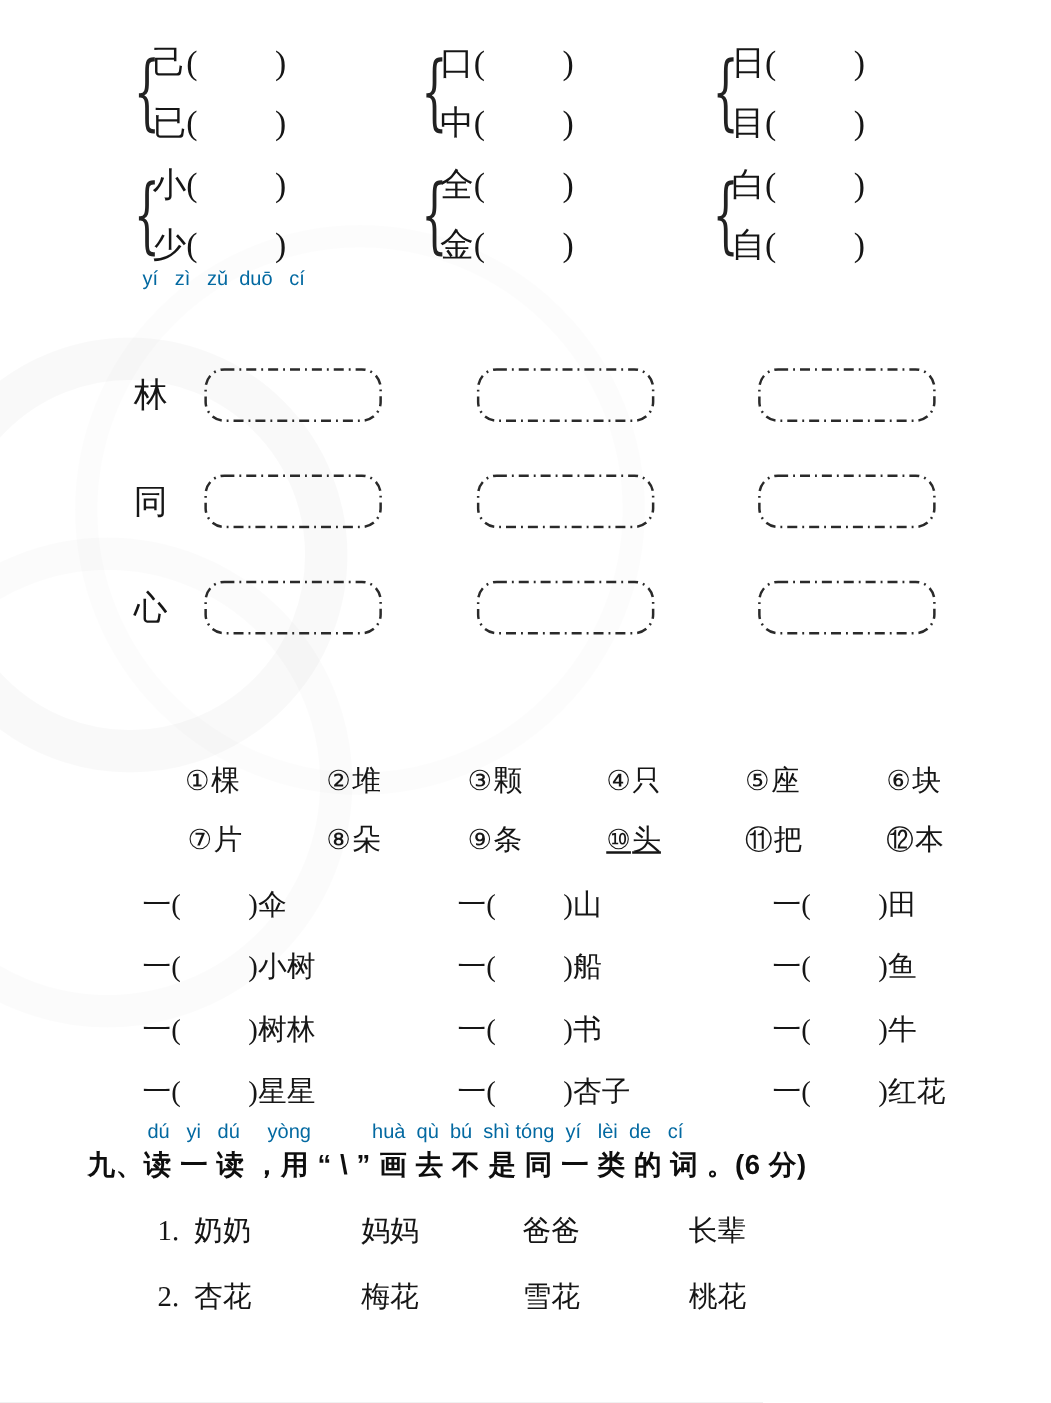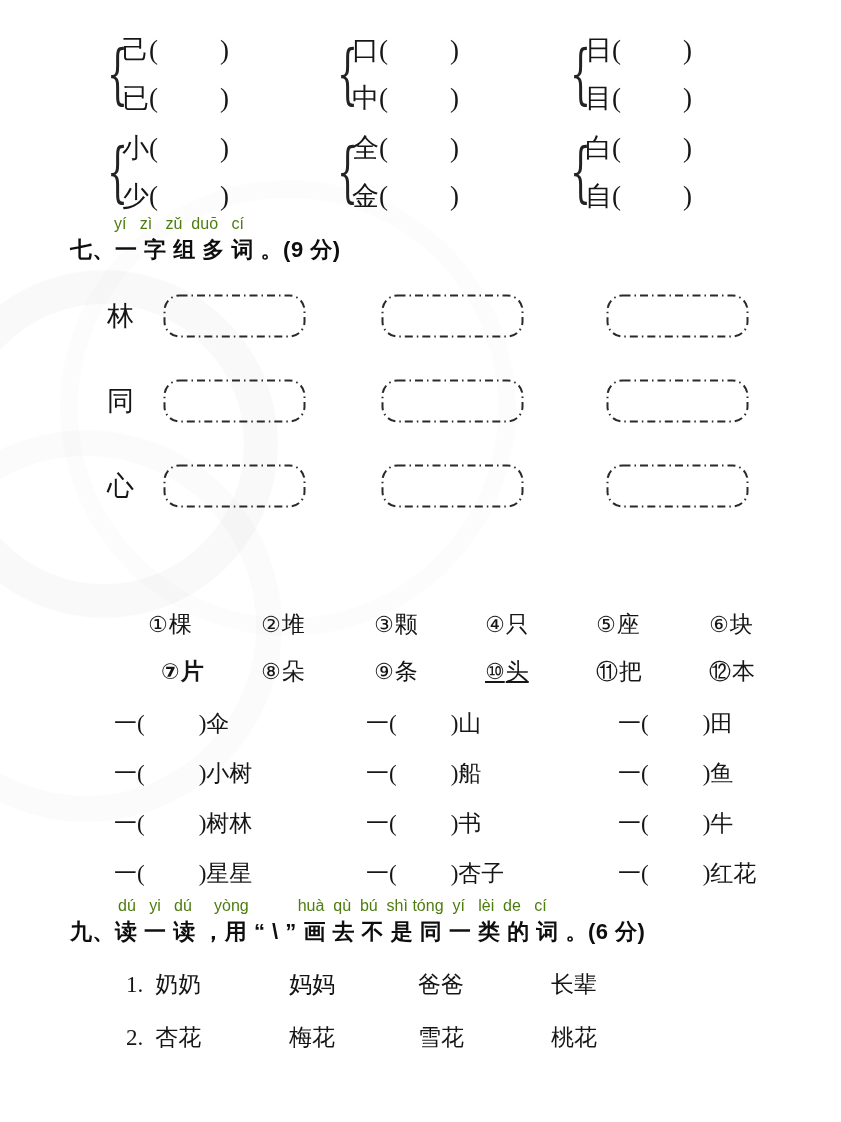--- a/index.html
+++ b/index.html
@@ -21,21 +21,21 @@
     font-size:66px; line-height:96px; transform:scaleX(0.5); transform-origin:center;
     color:#222; font-weight:400;
   }
   .pair-lines { display:flex; flex-direction:column; gap:16px; }
   .pair-line { font-size:27px; line-height:32px; display:flex; align-items:baseline; white-space:nowrap; }
   .pair-line .gap { display:inline-block; width:62px; }
   .pa { font-family:"Liberation Serif", serif; }
 
   .pinyin {
     position:absolute; font-family:"Liberation Sans", sans-serif;
-    font-size:16px; line-height:18px; color:#4d7c0f; white-space:pre;
+    font-size:16px; line-height:18px; color:#0369a1; white-space:pre;
   }
   .sec-heading {
     position:absolute; font-family:"Liberation Sans", sans-serif; font-weight:700;
     font-size:22px; line-height:26px; color:#0e0e0e; white-space:pre; letter-spacing:0.5px;
   }
 
   
   .wb-label { position:absolute; font-size:27px; line-height:30px; }
   .wbox { position:absolute; width:143px; height:44px; }
 
@@ -159,21 +159,20 @@
       <div class="pair-line">
           <span>自</span>
           <span class="pa">(</span>
           <span class="gap"></span>
           <span class="pa">)</span>
         </div>
     </div>
   </div>
 
   <div class="pinyin" style="left:114px; top:215px;">yí   zì   zǔ  duō   cí</div>
-  <div class="sec-heading" style="left:70px; top:237px;">七、一 字 组 多 词 。(9 分)</div>
 
   <div class="wb-label" style="left:107px; top:301px;">林</div>
   <div class="wb-label" style="left:107px; top:386px;">同</div>
   <div class="wb-label" style="left:107px; top:471px;">心</div>
 
   <svg class="wbox" style="left:163px; top:294px;" viewBox="0 0 143 44">
       <rect x="1.5" y="1.5" width="140" height="41" rx="15" fill="none" stroke="#2a2a2a" stroke-width="2" stroke-dasharray="8 4 1.5 4"></rect>
     </svg>
   <svg class="wbox" style="left:381px; top:294px;" viewBox="0 0 143 44">
       <rect x="1.5" y="1.5" width="140" height="41" rx="15" fill="none" stroke="#2a2a2a" stroke-width="2" stroke-dasharray="8 4 1.5 4"></rect>
@@ -203,21 +202,21 @@
     </svg>
 
 
   <div class="opt" style="left:148px; top:611px;"><span class="cnum">①</span><span>棵</span></div>
   <div class="opt" style="left:261px; top:611px;"><span class="cnum">②</span><span>堆</span></div>
   <div class="opt" style="left:374px; top:611px;"><span class="cnum">③</span><span>颗</span></div>
   <div class="opt" style="left:485px; top:611px;"><span class="cnum">④</span><span>只</span></div>
   <div class="opt" style="left:596px; top:611px;"><span class="cnum">⑤</span><span>座</span></div>
   <div class="opt" style="left:709px; top:611px;"><span class="cnum">⑥</span><span>块</span></div>
 
-  <div class="opt" style="left:161px; top:658px;font-weight:bold;"><span class="cnum">⑦</span><span>片</span></div>
+  <div class="opt" style="left:150px; top:658px;"><span class="cnum">⑦</span><span>片</span></div>
   <div class="opt" style="left:261px; top:658px;"><span class="cnum">⑧</span><span>朵</span></div>
   <div class="opt" style="left:374px; top:658px;"><span class="cnum">⑨</span><span>条</span></div>
   <div class="opt" style="left:485px; top:658px;text-decoration:underline;"><span class="cnum">⑩</span><span>头</span></div>
   <div class="opt" style="left:596px; top:658px;"><span class="cnum">⑪</span><span>把</span></div>
   <div class="opt" style="left:709px; top:658px;"><span class="cnum">⑫</span><span>本</span></div>
 
   <div class="blank" style="left:114px; top:710px;">
       <span>一</span>
       <span class="pa">(</span>
       <span class="bgap"></span>

